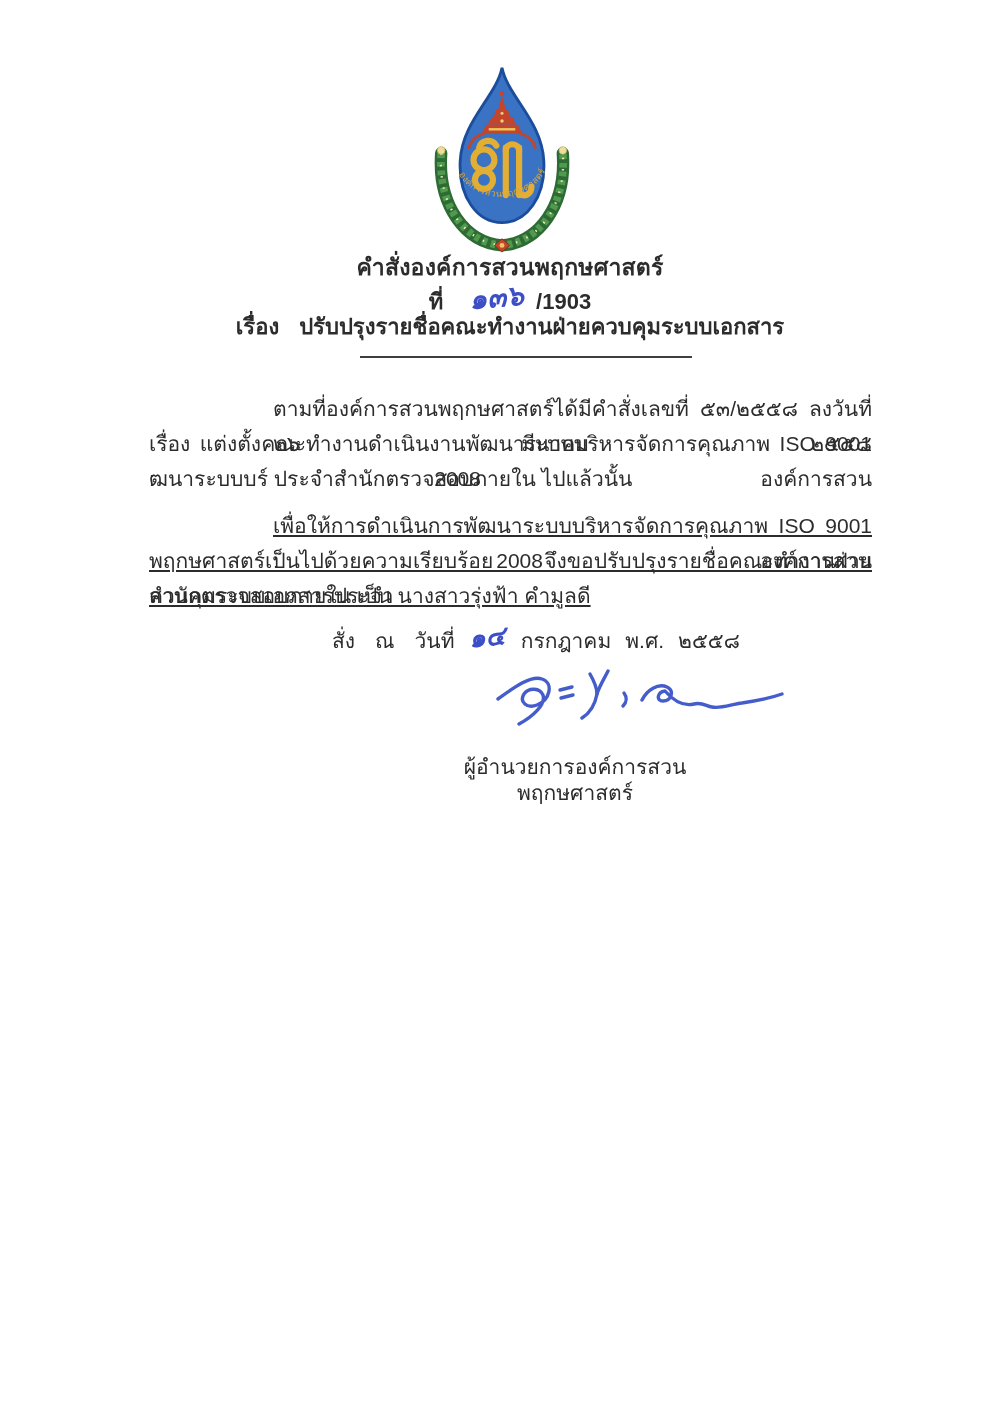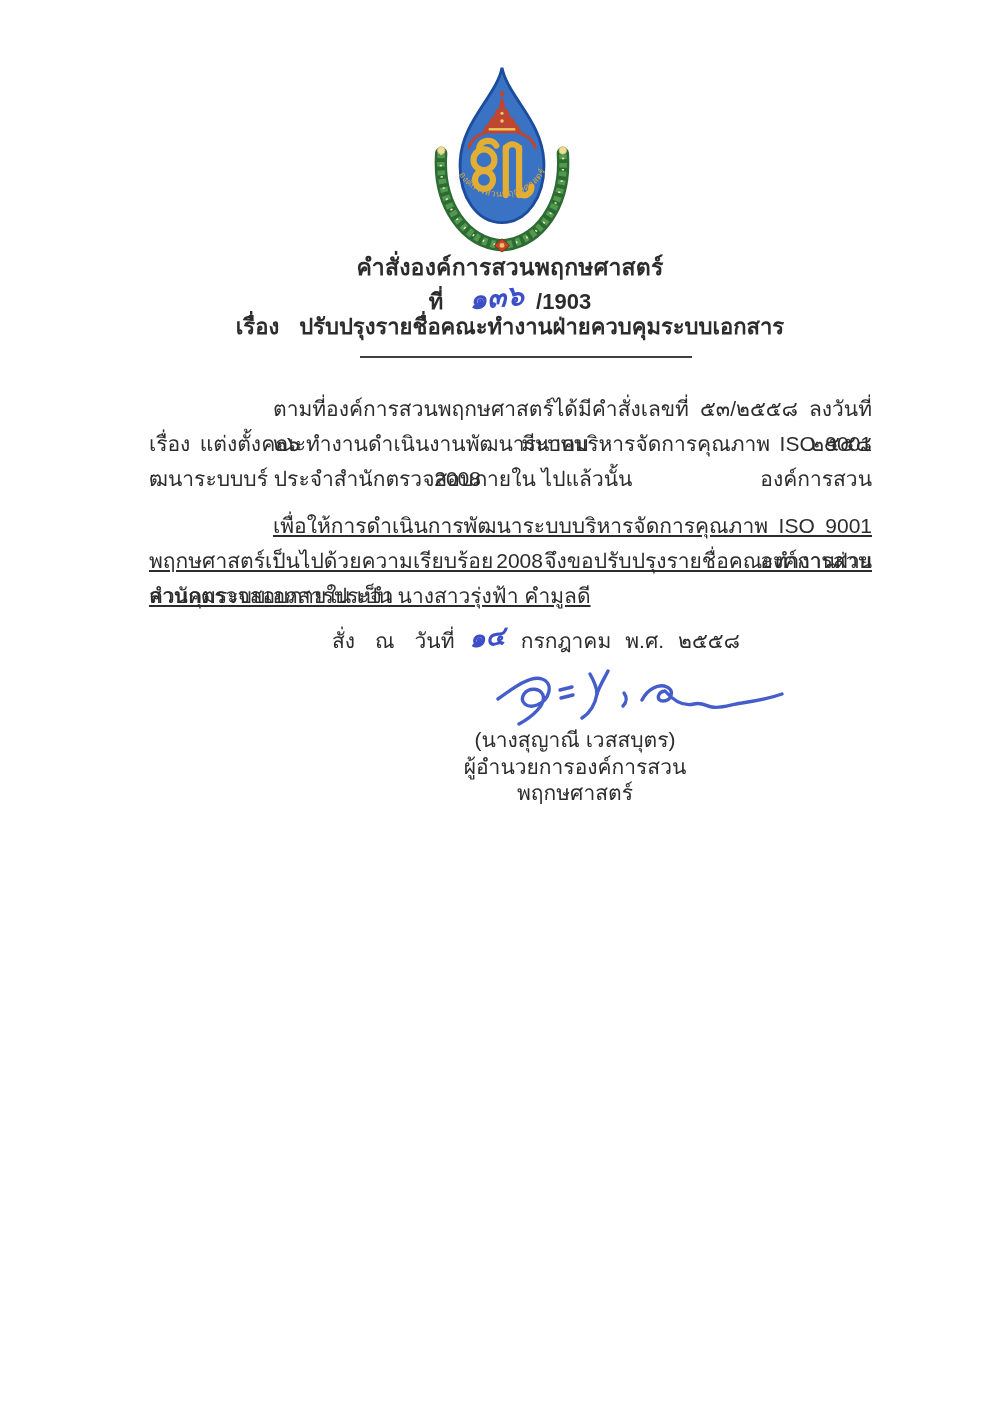--- a/index.html
+++ b/index.html
@@ -128,16 +128,15 @@
       <path d="M4,36 C18,26 36,12 48,16 C60,20 56,37 43,42 C33,46 25,39 30,31 C35,24 46,25 49,32 C52,42 38,54 25,61"></path>
       <path d="M66,27 L78,24"></path>
       <path d="M67,35 L79,32"></path>
       <path d="M96,11 C100,18 103,25 103,31"></path>
       <path d="M114,8 C110,16 105,24 103,31 C101,42 96,50 88,55"></path>
       <path d="M130,30 C133,34 133,39 129,43"></path>
       <path d="M148,37 C153,27 164,20 173,24 C181,28 177,38 169,38 C162,38 163,29 171,28 C178,36 188,44 200,41 C208,39 212,43 218,44 C227,46 238,41 248,40 C262,38 274,36 288,31"></path>
     </g>
   </svg>
 
-  <div class="sig-name">(นางสุญาณี เวสสบุตร)</div>
   <div class="sig-pos">ผู้อำนวยการองค์การสวนพฤกษศาสตร์</div>
 
 </div>
 
 </body></html>

